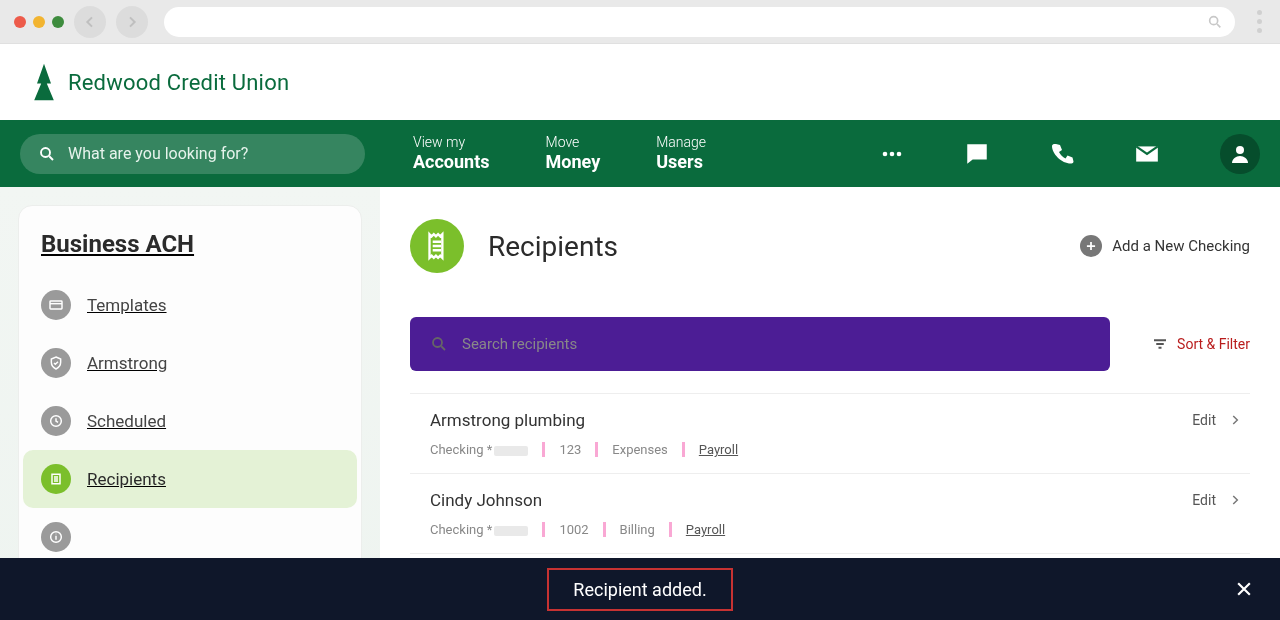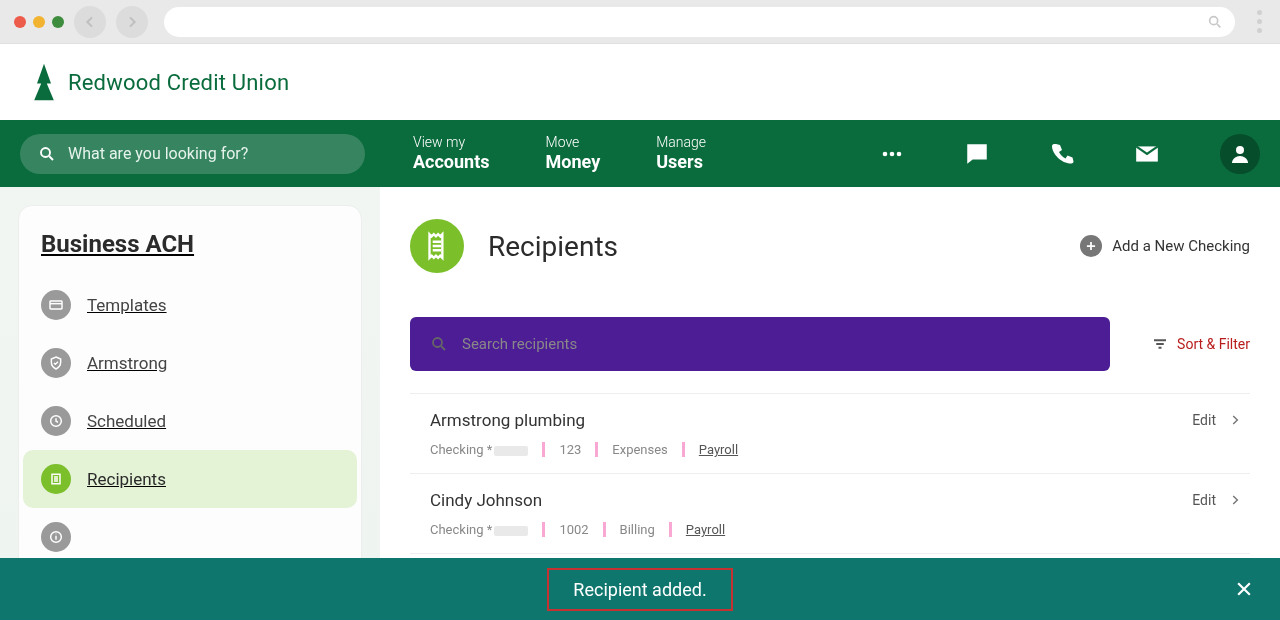--- a/index.html
+++ b/index.html
@@ -56,21 +56,21 @@
   .row-main { flex: 1; }
   .row-name { font-size: 17px; color: #333; margin-bottom: 12px; }
   .row-meta { display: flex; align-items: center; font-size: 13px; color: #888; }
   .row-meta .m { padding: 0 14px; border-right: 3px solid #f9a8d4; }
   .row-meta .m:first-child { padding-left: 0; }
   .row-meta .m:last-child { border-right: none; }
   .row-meta .m a { color: #555; text-decoration: underline; }
   .mask { display: inline-block; width: 34px; height: 10px; background: #e9e9e9; border-radius: 2px; vertical-align: middle; margin-left: 2px; }
   .edit { color: #555; font-size: 14px; display: flex; align-items: center; gap: 12px; cursor: pointer; align-self: flex-start; margin-top: 2px; }
 
-  .toast { position: absolute; left: 0; right: 0; bottom: 0; height: 62px; background: #0f766e; display: flex; align-items: center; justify-content: center; color: #fff; font-size: 18px; }
+  .toast { position: absolute; left: 0; right: 0; bottom: 0; height: 62px; background: #0f172a; display: flex; align-items: center; justify-content: center; color: #fff; font-size: 18px; }
   .toast-box { border: 2px solid #c63232; padding: 9px 24px; }
   .toast-close { position: absolute; right: 26px; top: 50%; transform: translateY(-50%); cursor: pointer; }
 
   svg { display: block; }
 </style>
 </head>
 <body>
 
 <div class="browser-bar">
   <div class="traffic">

